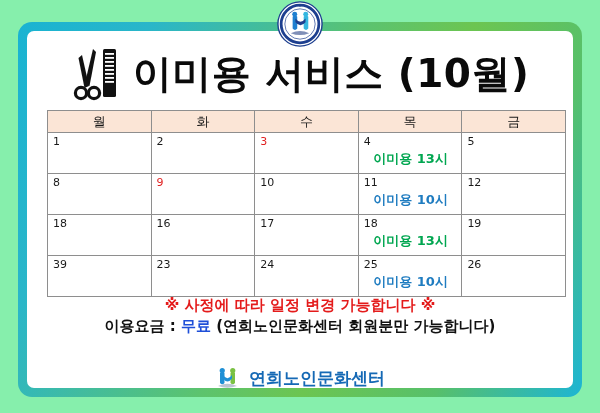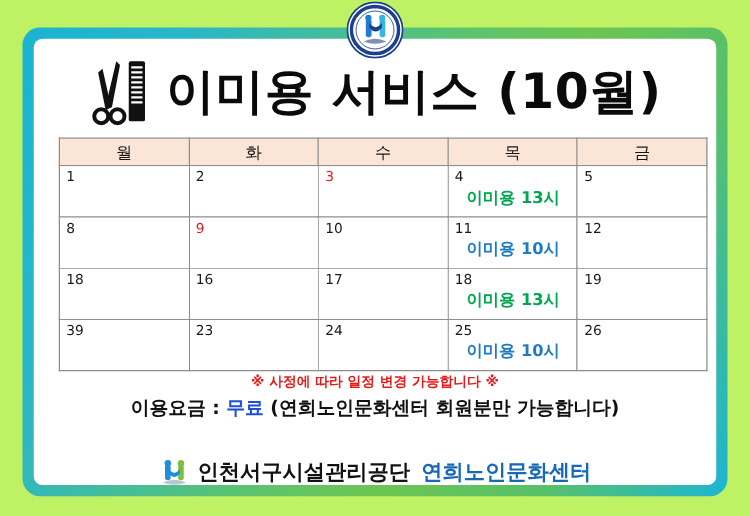--- a/index.html
+++ b/index.html
@@ -10,21 +10,21 @@
     height: 413px;
     overflow: hidden;
     background: #ffffff;
     font-family: "DejaVu Sans", "Liberation Sans", sans-serif;
   }
 
   #poster {
     position: relative;
     width: 600px;
     height: 413px;
-    background: #bef264;
+    background: #86efac;
   }
 
   
   .frame-outer {
     position: absolute;
     left: 18px;
     top: 22px;
     width: 564px;
     height: 375px;
     border-radius: 14px;
@@ -137,21 +137,21 @@
 
   
   .notes {
     position: absolute;
     left: 0;
     top: 265px;
     width: 546px;
     text-align: center;
   }
   .note-warn {
-    font-size: 11px;
+    font-size: 15px;
     font-weight: 700;
     color: #e41b1b;
     line-height: 19px;
     white-space: nowrap;
   }
   .note-line {
     font-size: 15px;
     font-weight: 700;
     color: #111111;
     line-height: 22px;
@@ -345,18 +345,17 @@
 
     <div class="footer">
       <svg class="footer-logo" viewBox="0 0 50 46">
         <path d="M10 12 q5 -6 9 0 l0 20 q-4.5 5 -9 0 z" fill="#1e8fd5"></path>
         <circle cx="14.5" cy="7" r="5.2" fill="#1e8fd5"></circle>
         <path d="M31 12 q5 -6 9 0 l0 20 q-4.5 5 -9 0 z" fill="#7ac143"></path>
         <circle cx="35.5" cy="7" r="5.2" fill="#7ac143"></circle>
         <path d="M16 16 q9 13 18 0 l0 7 q-9 12 -18 0 z" fill="#1e8fd5"></path>
         <path d="M6 38 q19 -9 38 0 q-19 7 -38 0 z" fill="#b9c5d2"></path>
       </svg>
-      <span class="footer-org">인천서구시설관리공단</span>
       <span class="footer-center">연희노인문화센터</span>
     </div>
 
   </div>
 </div>
 
 </body></html>

